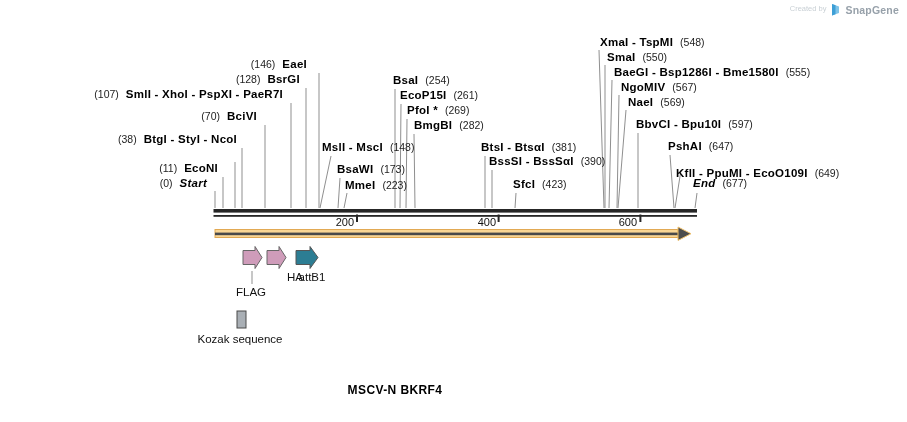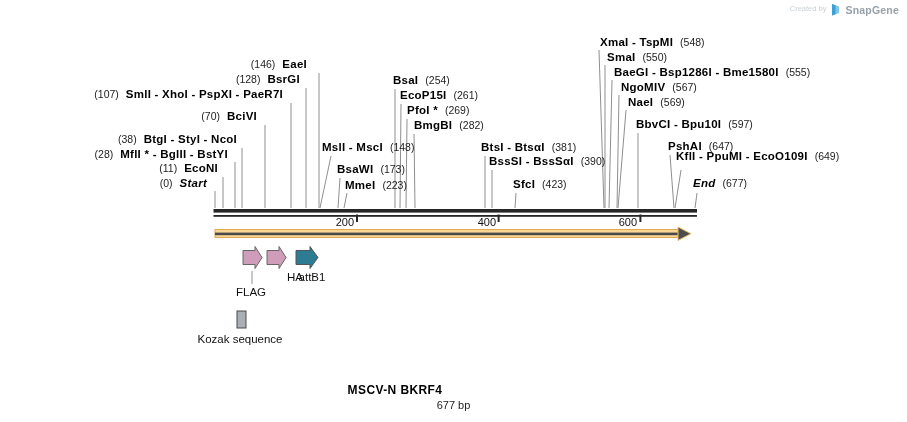--- a/index.html
+++ b/index.html
@@ -88,23 +88,20 @@
     <polygon points="296,250.5 310,250.5 310,246.5 318,257.5 310,268.5 310,264.5 296,264.5" stroke="#555555" stroke-width="1" fill="#2C7D93"></polygon>
     <rect x="237" y="311" width="9" height="17" stroke="#4a4a4a" stroke-width="1" fill="#A9AFB5"></rect>
   </svg>
 
   <div class="site-label left italic" style="right:700px; top:177px;">
     <span class="pos">(0)</span><span class="names">Start</span>
   </div>
   <div class="site-label left" style="right:689px; top:162px;">
     <span class="pos">(11)</span><span class="names">EcoNI</span>
   </div>
-  <div class="site-label left" style="right:679px; top:147.5px;">
-    <span class="pos">(28)</span><span class="names">MflI * - BglII - BstYI</span>
-  </div>
   <div class="site-label left" style="right:670px; top:133px;">
     <span class="pos">(38)</span><span class="names">BtgI - StyI - NcoI</span>
   </div>
   <div class="site-label left" style="right:650px; top:109.5px;">
     <span class="pos">(70)</span><span class="names">BciVI</span>
   </div>
   <div class="site-label left" style="right:624px; top:88px;">
     <span class="pos">(107)</span><span class="names">SmlI - XhoI - PspXI - PaeR7I</span>
   </div>
   <div class="site-label left" style="right:607px; top:72.5px;">
@@ -159,38 +156,37 @@
   </div>
   <div class="site-label right" style="left:628px; top:96px;">
     <span class="names">NaeI</span><span class="pos">(569)</span>
   </div>
   <div class="site-label right" style="left:636px; top:118px;">
     <span class="names">BbvCI - Bpu10I</span><span class="pos">(597)</span>
   </div>
   <div class="site-label right" style="left:668px; top:139.5px;">
     <span class="names">PshAI</span><span class="pos">(647)</span>
   </div>
-  <div class="site-label right" style="left:676px; top:150px;">
+  <div class="site-label right" style="left:676px; top:167px;">
     <span class="names">KflI - PpuMI - EcoO109I</span><span class="pos">(649)</span>
   </div>
   <div class="site-label right italic" style="left:693px; top:177px;">
     <span class="names">End</span><span class="pos">(677)</span>
   </div>
 
   <div class="tick-label" style="left:314px; top:216px;">200</div>
   <div class="tick-label" style="left:456px; top:216px;">400</div>
   <div class="tick-label" style="left:597px; top:216px;">600</div>
 
   <div class="feat-label" style="left:277px; top:271px;padding-left:36px;">HA</div>
   <div class="feat-label" style="left:312px; top:271px;">attB1</div>
   <div class="feat-label" style="left:251px; top:286px;">FLAG</div>
   <div class="feat-label" style="left:240px; top:333px;">Kozak sequence</div>
 
   <div class="map-title" style="top:383px;">MSCV-N BKRF4</div>
-  <div class="map-length" style="top:399px;">677 bp</div>
 
   <div class="watermark">
     <span class="created">Created by</span>
     <svg width="9" height="12" viewBox="0 0 9 12">
       <path d="M1,0 L8,2.5 L8,9 L1,11.5 Z" fill="#7ec3e8"></path>
       <path d="M1,0 L4.5,1.2 L4.5,10.3 L1,11.5 Z" fill="#3e9fd6"></path>
     </svg>
     <span class="brand">SnapGene</span>
   </div>
 

